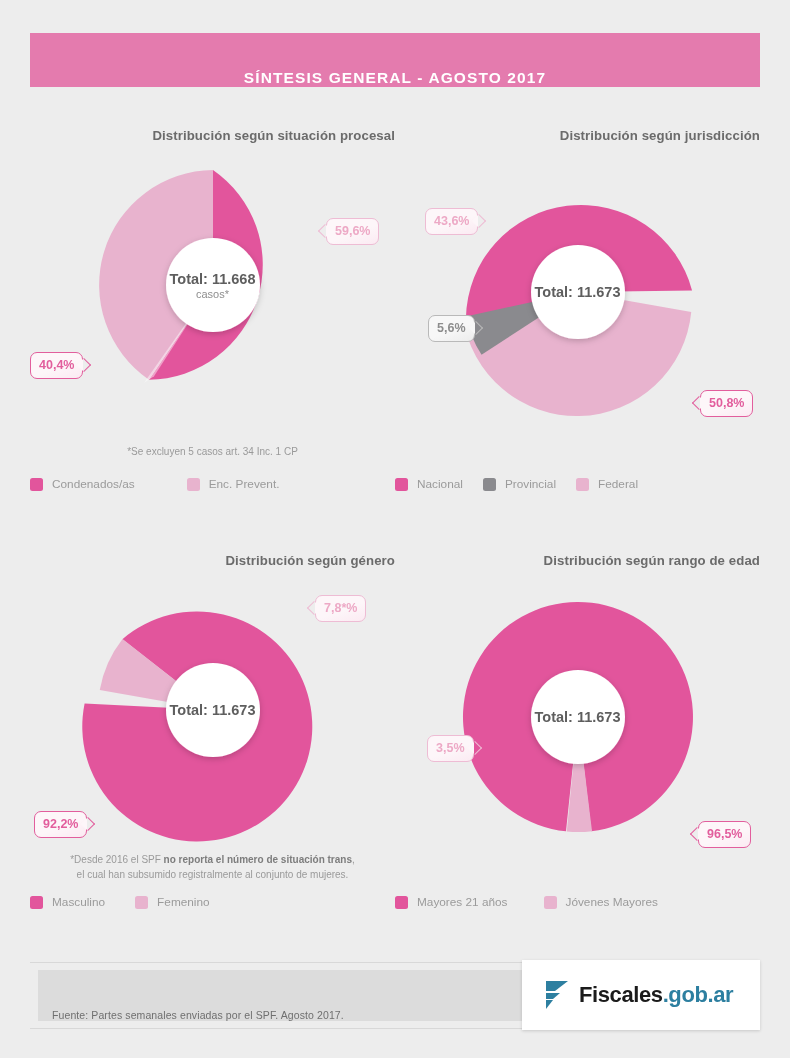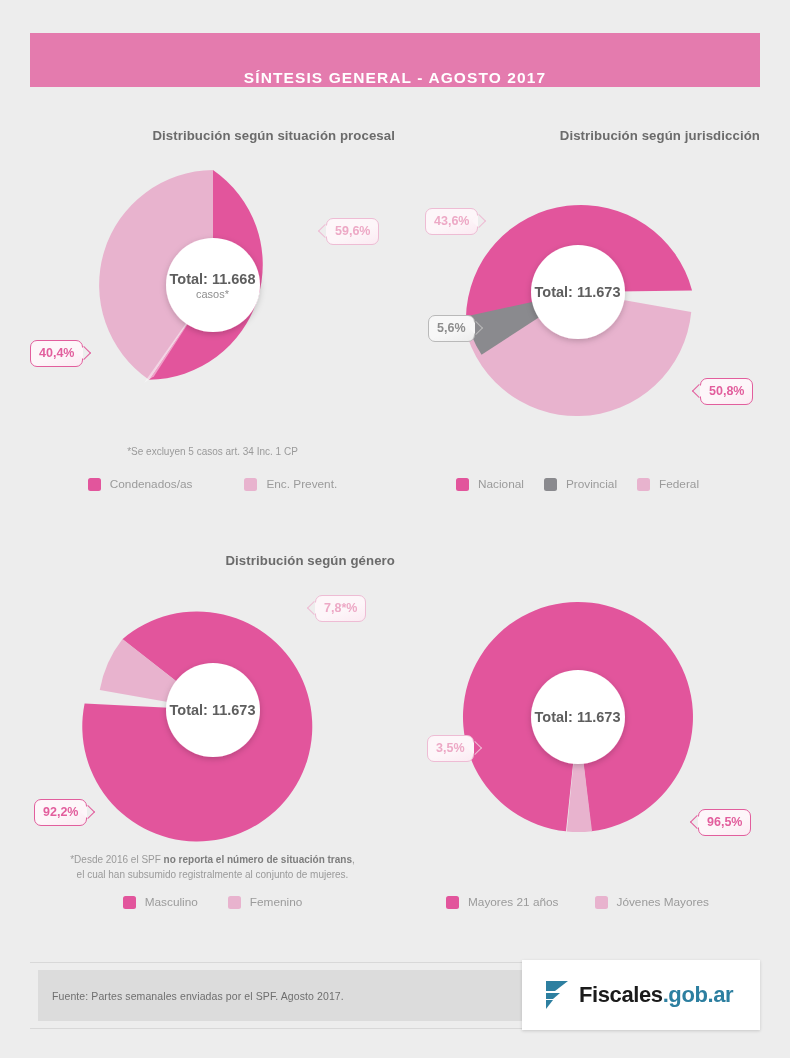--- a/index.html
+++ b/index.html
@@ -60,21 +60,21 @@
     position:absolute;
     border:1.6px solid #eebcd4;
     border-radius:7px;
     background:linear-gradient(160deg,#fdf6f9 0%,#fdf6f9 55%,#fbeaf2 100%);
     color:#eda9c6;
     font-size:12.5px;font-weight:bold;
     padding:6px 8px 6px 8px;
     white-space:nowrap;
     line-height:1;
   }
-  .badge.dark{border-color:#e25e9d;color:#e25e9d;}
+  .badge.dark{border-color:#e25e9d;color:#e25e9d;margin-top:12px;}
   .badge.gray{border-color:#b9b9b9;color:#8d8d8d;
     background:linear-gradient(160deg,#f7f7f7 0%,#f7f7f7 55%,#ececec 100%);}
 
   
   .badge .ptr{
     position:absolute;top:50%;width:9px;height:9px;
     border-style:solid;border-width:0;
     border-color:inherit;
   }
   .badge.point-left .ptr{
@@ -92,35 +92,35 @@
   
   .foot-note{
     position:absolute;left:0;width:100%;text-align:center;
     font-size:10px;color:#9a9a9a;line-height:1.45;
   }
   .foot-note b{color:#7d7d7d;}
 
   
   .legend{
     position:absolute;left:0;width:100%;
-    display:flex;justify-content:center;align-items:center;
+    display:flex;justify-content:flex-start;align-items:center;
     gap:34px;
   }
   .legend-item{display:flex;align-items:center;gap:9px;}
   .legend-sw{width:13px;height:13px;border-radius:2.5px;display:block;}
   .legend-lbl{font-size:11.8px;color:#9b9b9b;white-space:nowrap;}
 
   
   .footer{position:absolute;left:30px;top:962px;width:730px;height:70px;}
   .footer-rule{position:absolute;left:0;top:0;width:685px;height:1px;background:#d8d8d8;}
   .footer-rule.bottom{top:66px;}
   .source-box{
     position:absolute;left:8px;top:8px;width:660px;height:51px;
     background:#dcdcdc;
-    display:flex;align-items:center;
+    display:flex;align-items:flex-end;
   }
   .source-text{font-size:10.5px;color:#6f6f6f;padding-left:14px;letter-spacing:.1px;}
   .logo-card{
     position:absolute;right:0px;top:-2px;width:238px;height:70px;
     background:#ffffff;
     box-shadow:0 1px 3px rgba(0,0,0,.16);
     display:flex;align-items:center;gap:9px;
     padding-left:22px;box-sizing:border-box;
   }
   .logo-mark{width:26px;height:32px;flex:none;}
@@ -279,20 +279,21 @@
           <span class="legend-lbl">Masculino</span>
         </div>
         <div class="legend-item">
           <span class="legend-sw" style="background:#e8b3ce"></span>
           <span class="legend-lbl">Femenino</span>
         </div>
       </div>
     </div>
 
     <div class="cell cell-3">
+      <div class="chart-title">Distribución según rango de edad</div>
 
       <div class="donut-wrap tight">
         <svg class="donut-svg" viewBox="0 0 240 240">
           <defs>
             <filter id="sh4" x="-40%" y="-40%" width="180%" height="180%">
               <feDropShadow dx="0" dy="2" stdDeviation="3" flood-color="#000" flood-opacity="0.20"></feDropShadow>
             </filter>
           </defs>
 
           <path d="M120,120 L120,5 A115,115 0 1,1 94.8,7.8 Z" fill="#e2559c" transform="rotate(-174,120,120)"></path>

